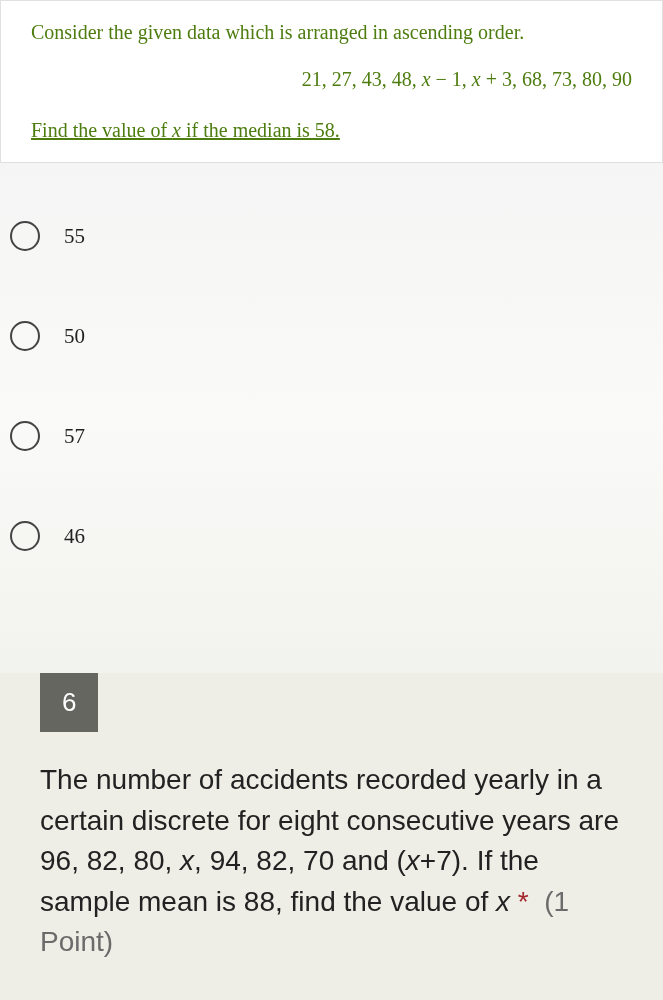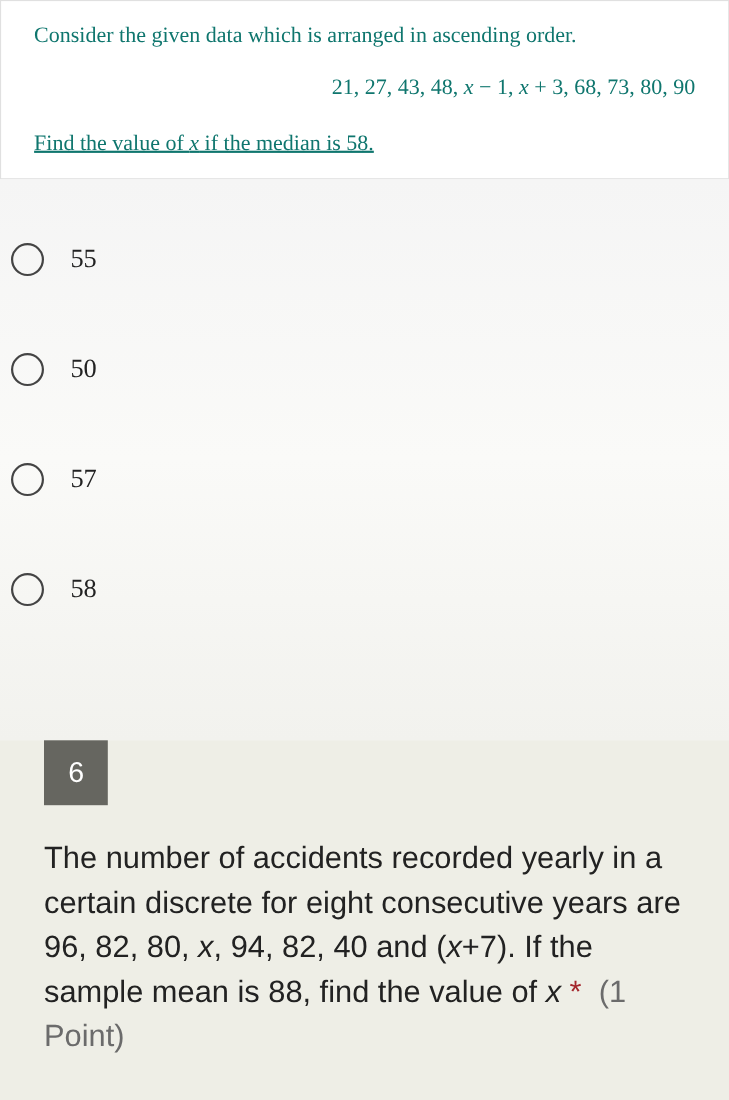--- a/index.html
+++ b/index.html
@@ -11,21 +11,21 @@
       font-family: 'Segoe UI', Arial, sans-serif;
       background: #f8f8f8;
       width: 663px;
     }
     .question-box {
       background: #ffffff;
       border: 1px solid #e0e0e0;
       padding: 20px 30px;
       font-family: 'Times New Roman', serif;
       font-size: 20px;
-      color: #0f766e;
+      color: #4d7c0f;
     }
     .question-box .prompt-line1 {
       margin-bottom: 24px;
     }
     .question-box .data-list {
       text-align: right;
       padding-left: 68px;
       margin-bottom: 28px;
     }
     .question-box .prompt-line2 {
@@ -50,21 +50,21 @@
       height: 30px;
       border: 2px solid #444;
       border-radius: 50%;
       margin-right: 24px;
       flex-shrink: 0;
       background: transparent;
       cursor: pointer;
     }
     .option-label {
       font-family: 'Times New Roman', serif;
-      font-size: 24px;
+      font-size: 21px;
       color: #222;
     }
     .next-question {
       background: #eeeee6;
       padding: 0 40px 40px 40px;
     }
     .question-number-badge {
       display: inline-block;
       background: #666660;
       color: #fff;
@@ -109,22 +109,22 @@
   <div class="option-row">
     <div class="radio"></div>
     <span class="option-label">50</span>
   </div>
   <div class="option-row">
     <div class="radio"></div>
     <span class="option-label">57</span>
   </div>
   <div class="option-row">
     <div class="radio"></div>
-    <span class="option-label">58</span>
+    <span class="option-label">46</span>
   </div>
 </div>
 
 <div class="next-question">
   <div class="question-number-badge">6</div>
   <div class="question-text">
-    <span>The number of accidents recorded yearly in a certain discrete for eight consecutive years are 96, 82, 80, </span><span class="var-x">x</span><span>, 94, 82, 40 and (</span><span class="var-x">x</span><span>+7). If the sample mean is 88, find the value of </span><span class="var-x">x</span> <span class="required-star">*</span>&nbsp; <span class="points">(1 Point)</span>
+    <span>The number of accidents recorded yearly in a certain discrete for eight consecutive years are 96, 82, 80, </span><span class="var-x">x</span><span>, 94, 82, 70 and (</span><span class="var-x">x</span><span>+7). If the sample mean is 88, find the value of </span><span class="var-x">x</span> <span class="required-star">*</span>&nbsp; <span class="points">(1 Point)</span>
   </div>
 </div>
 
 </body></html>

